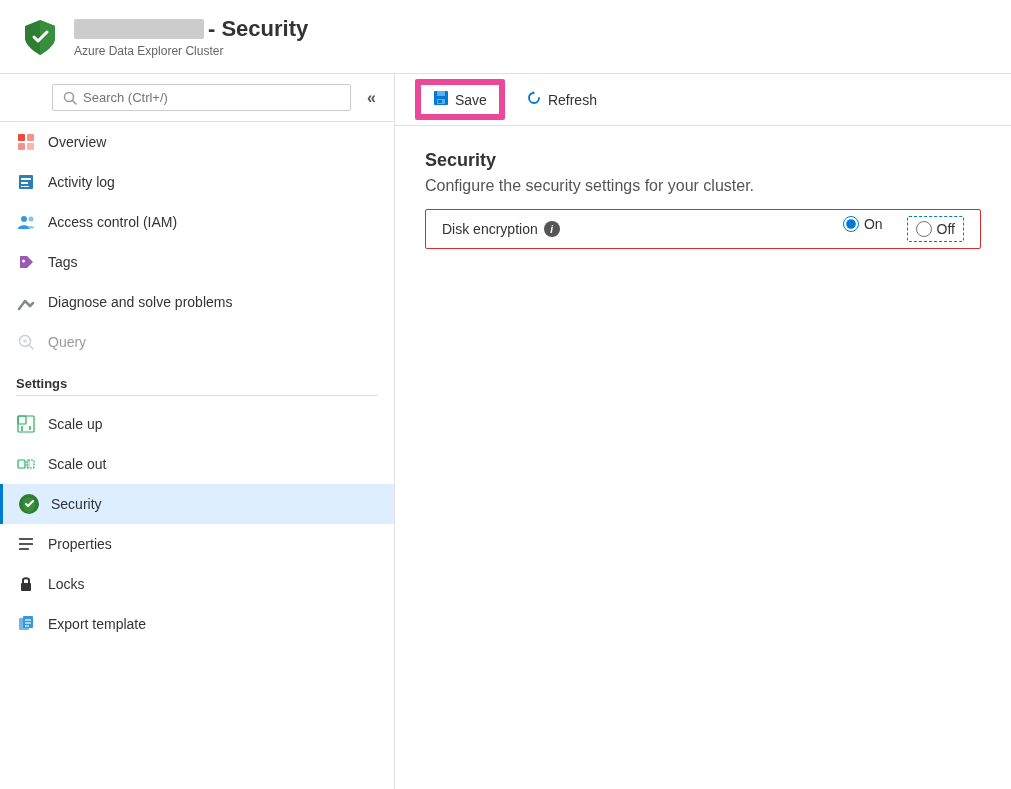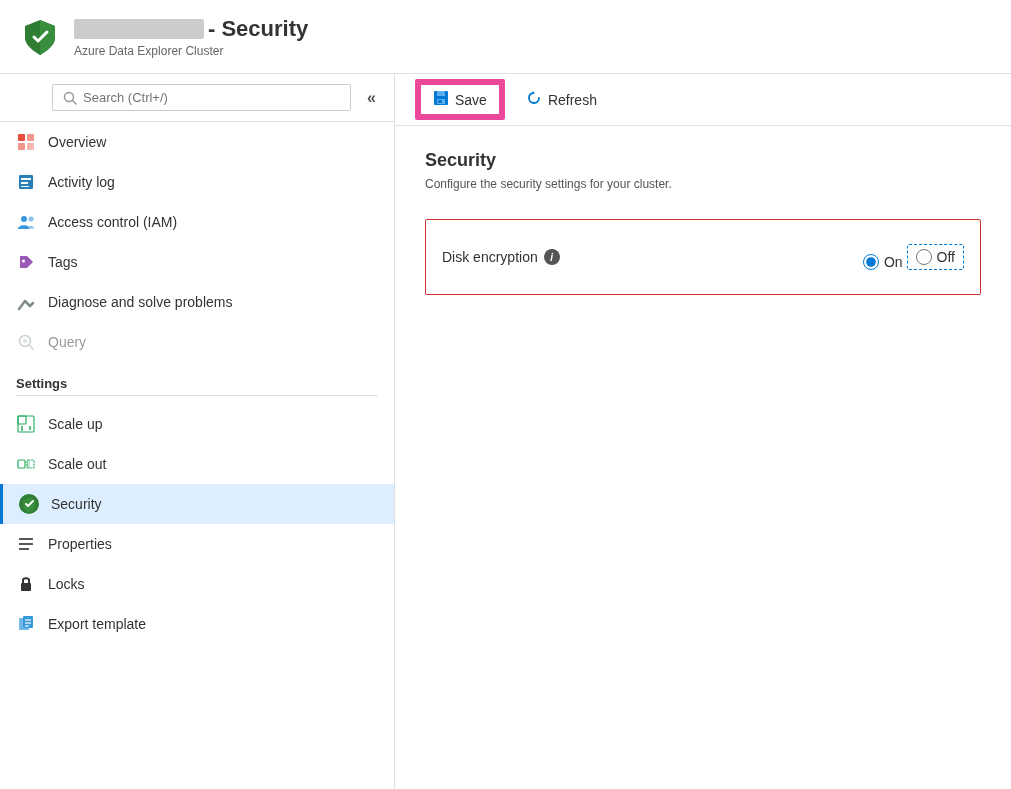--- a/index.html
+++ b/index.html
@@ -179,30 +179,30 @@
       flex: 1;
       overflow-y: auto;
     }
     .panel-title {
       font-size: 18px;
       font-weight: 700;
       color: #333;
       margin-bottom: 6px;
     }
     .panel-description {
-      font-size: 12px;
+      font-size: 16px;
       color: #555;
-      margin-bottom: 28px;
+      margin-bottom: 14px;
     }
 
     
     .encryption-row {
       display: flex;
       align-items: center;
-      padding: 24px 16px;
+      padding: 6px 16px;
       border: 1px solid #d32f2f;
       border-radius: 2px;
       background: #fff;
       max-width: 580px;
     }
     .encryption-label {
       display: flex;
       align-items: center;
       font-size: 14px;
       color: #333;
@@ -219,22 +219,22 @@
       color: #fff;
       font-size: 10px;
       margin-left: 6px;
       font-style: italic;
       font-weight: bold;
       cursor: pointer;
       flex-shrink: 0;
     }
     .radio-group {
       display: flex;
-      align-items: flex-end;
-      gap: 4px;
+      align-items: flex-start;
+      gap: 24px;
     }
     .radio-option {
       display: flex;
       align-items: center;
       cursor: pointer;
       font-size: 14px;
       color: #333;
       gap: 5px;
     }
     .radio-option input[type="radio"] {

